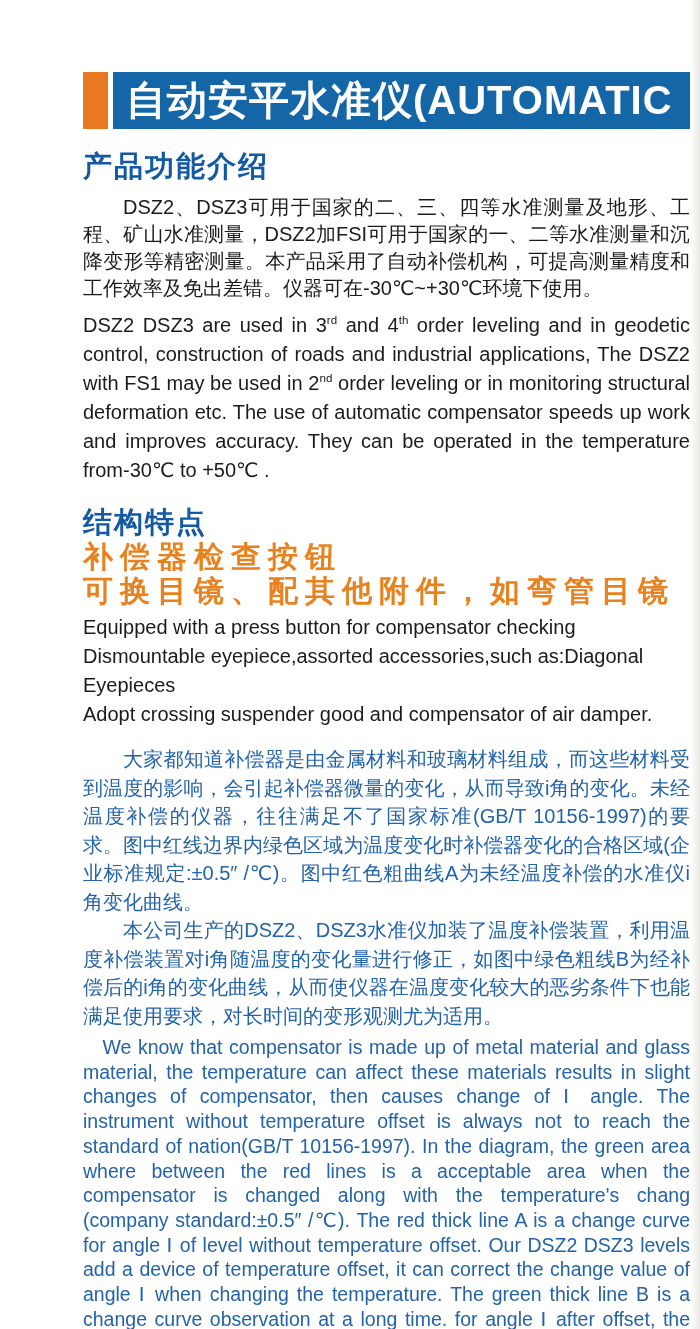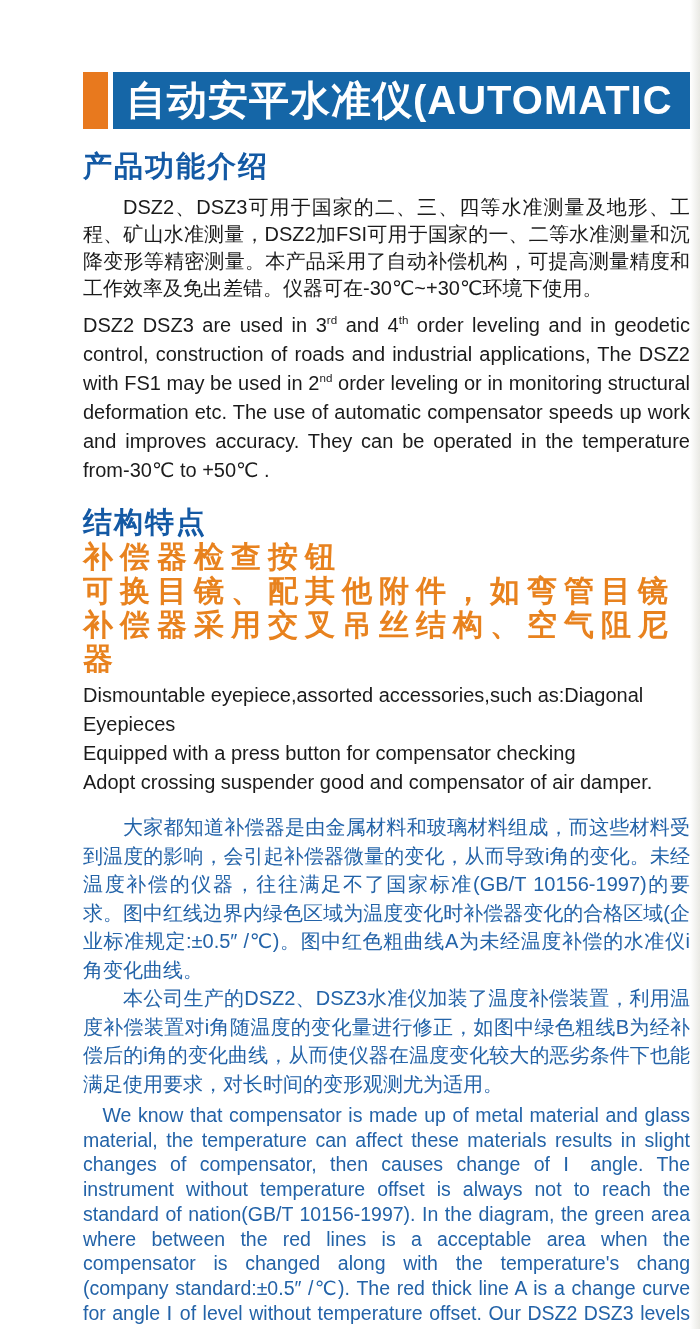--- a/index.html
+++ b/index.html
@@ -74,26 +74,25 @@
 
     <p class="en-black"><span>DSZ2 DSZ3 are used in 3</span><sup>rd</sup><span> and 4</span><sup>th</sup><span> order leveling and in geodetic control, construction of roads and industrial applications, The DSZ2 with FS1 may be used in 2</span><sup>nd</sup><span> order leveling or in monitoring structural deformation etc. The use of automatic compensator speeds up work and improves accuracy. They can be operated in the temperature from-30℃ to +50℃ .</span></p>
 
     <div class="section-heading heading-2">
       <span class="h-zh">结构特点</span>
     </div>
 
     <div class="features-zh">
       <p>补偿器检查按钮</p>
       <p>可换目镜、配其他附件，如弯管目镜</p>
-      <p>补偿器采用交叉吊丝结构、空气阻尼器</p>
     </div>
 
     <div class="features-en">
+      <p>Equipped with a press button for compensator checking</p>
       <p>Dismountable eyepiece,assorted accessories,such as:Diagonal Eyepieces</p>
-      <p>Equipped with a press button for compensator checking</p>
       <p>Adopt crossing suspender good and compensator of air damper.</p>
     </div>
 
     <div class="blue-zh">
       <p>大家都知道补偿器是由金属材料和玻璃材料组成，而这些材料受到温度的影响，会引起补偿器微量的变化，从而导致i角的变化。未经温度补偿的仪器，往往满足不了国家标准(GB/T 10156-1997)的要求。图中红线边界内绿色区域为温度变化时补偿器变化的合格区域(企业标准规定:±0.5″ /℃)。图中红色粗曲线A为未经温度补偿的水准仪i角变化曲线。</p>
       <p>本公司生产的DSZ2、DSZ3水准仪加装了温度补偿装置，利用温度补偿装置对i角随温度的变化量进行修正，如图中绿色粗线B为经补偿后的i角的变化曲线，从而使仪器在温度变化较大的恶劣条件下也能满足使用要求，对长时间的变形观测尤为适用。</p>
     </div>
 
     <p class="blue-en">We know that compensator is made up of metal material and glass material, the temperature can affect these materials results in slight changes of compensator, then causes change of Ⅰ angle. The instrument without temperature offset is always not to reach the standard of nation(GB/T 10156-1997). In the diagram, the green area where between the red lines is a acceptable area when the compensator is changed along with the temperature's chang (company standard:±0.5″ /℃). The red thick line A is a change curve for angle Ⅰ of level without temperature offset. Our DSZ2 DSZ3 levels add a device of temperature offset, it can correct the change value of angle Ⅰ when changing the temperature. The green thick line B is a change curve observation at a long time. for angle Ⅰ after offset, the instrument can be good work in the mal-conditions of larger temperature change, especially apply to transformation observation at a long time.</p>
 

